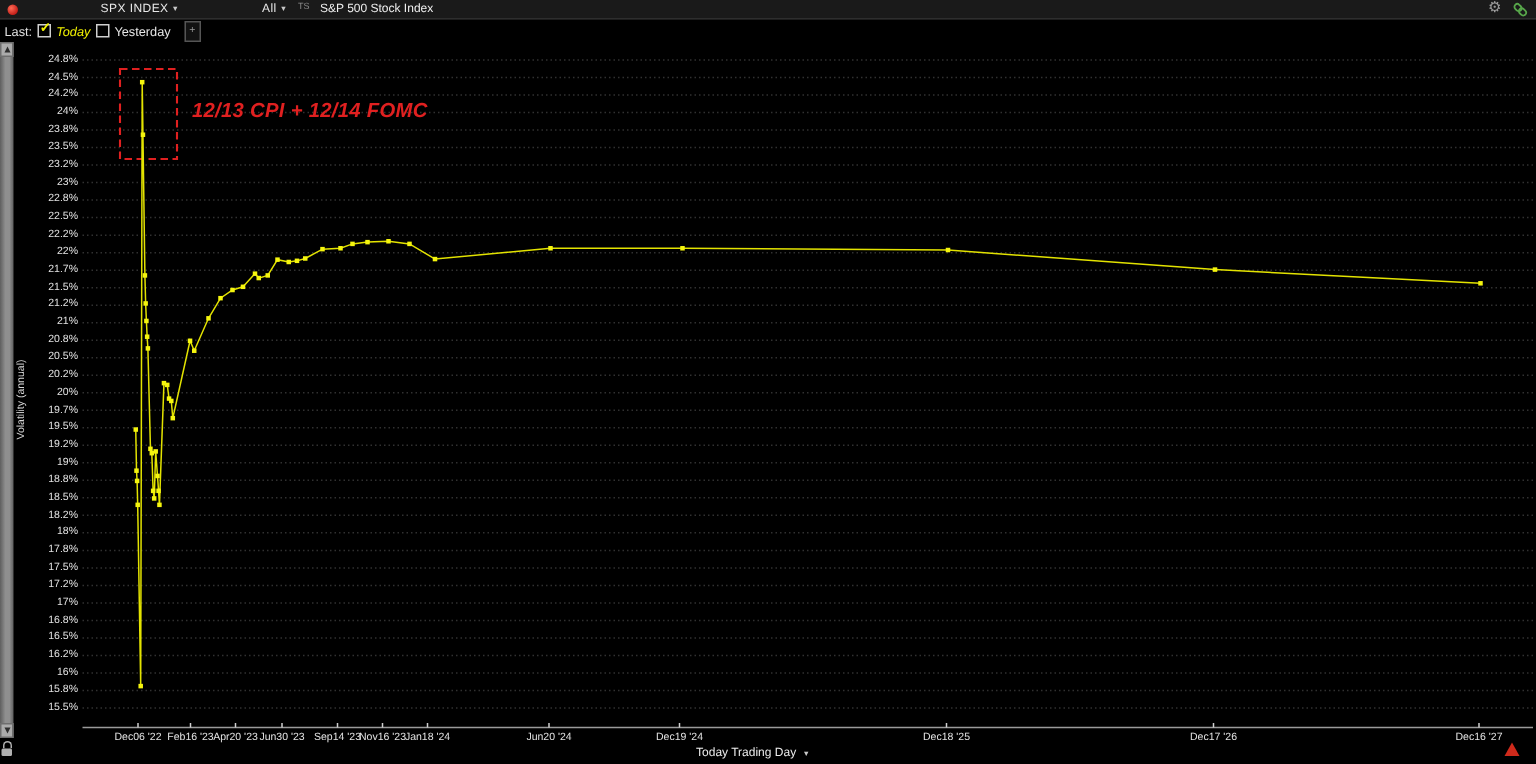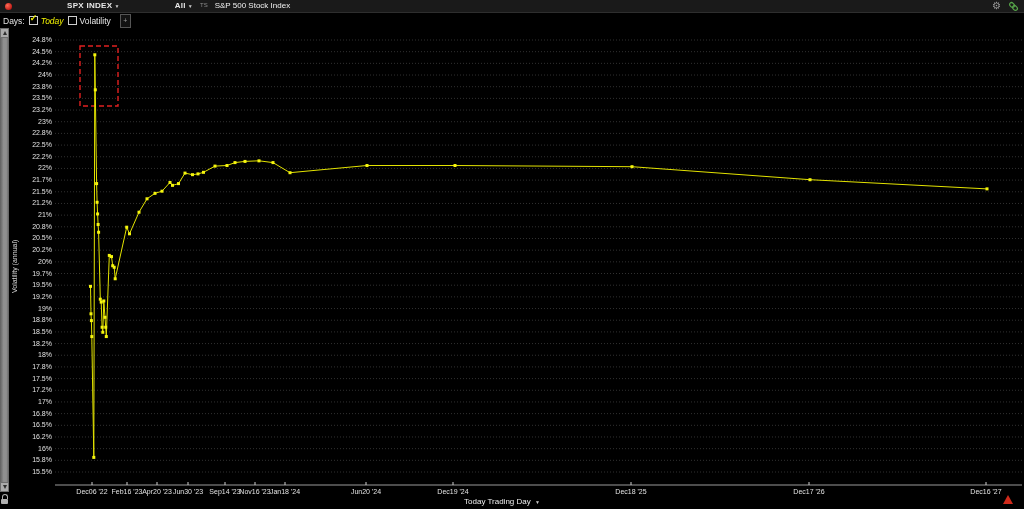--- a/index.html
+++ b/index.html
@@ -5,21 +5,21 @@
   html,body{margin:0;padding:0;background:#000;}
   #app{position:relative;width:1024px;height:509px;background:#000;overflow:hidden;
        font-family:"Liberation Sans",sans-serif;}
 
   
   .topbar{position:absolute;top:0;left:0;right:0;height:12px;background:#1a1a1a;
           border-bottom:1px solid #2e2e2e;display:flex;align-items:center;gap:7px;
           padding:0 5px;font-size:8px;color:#e8e8e8;line-height:12px;}
   .alert-dot{width:7px;height:7px;border-radius:50%;
              background:radial-gradient(circle at 35% 35%,#ff6a55,#a80000);flex:0 0 auto;}
-  .ticker{font-weight:bold;letter-spacing:.3px;cursor:pointer;display:flex;align-items:flex-start;padding-left:48px;}
+  .ticker{font-weight:normal;letter-spacing:.3px;cursor:pointer;display:flex;align-items:flex-start;padding-left:48px;}
   .menu-caret{font-size:5px;color:#c9c9c9;margin-left:2px;}
   .ts{font-size:6px;color:#8d8d8d;position:relative;top:-1px;}
   .desc{color:#f0f0f0;text-align:center;}
   .topbar-spacer{flex:1;}
   .gear{color:#9a9a9a;font-size:10px;cursor:pointer;line-height:10px;}
   .linksvg{display:block;cursor:pointer;}
 
   
   .toolbar{position:absolute;top:13px;left:0;height:15px;display:flex;align-items:center;
            gap:4px;padding:0 3px;font-size:8.5px;color:#e0e0e0;}
@@ -85,30 +85,30 @@
     <span class="gear">⚙</span>
     <svg class="linksvg" width="11" height="11" viewBox="0 0 11 11">
       <g transform="rotate(45 5.5 5.5)" fill="none" stroke="#57a64a" stroke-width="1.2">
         <rect x="0.8" y="3.6" width="5.2" height="3.8" rx="1.9"></rect>
         <rect x="5.0" y="3.6" width="5.2" height="3.8" rx="1.9"></rect>
       </g>
     </svg>
   </div>
 
   <div class="toolbar">
-    <span>Days:</span>
+    <span>Last:</span>
     <span class="chk">
       <span class="chk-box">
           <span class="mark">✓</span>
         </span>
       <span class="lbl-today">Today</span>
     </span>
     <span class="chk">
       <span class="chk-box"></span>
-      <span class="lbl-yest">Volatility</span>
+      <span class="lbl-yest">Yesterday</span>
     </span>
     <span class="mini-btn">+</span>
   </div>
 
   <div class="vscroll">
     <div class="sb-btn">
         <span class="tri-up"></span>
       </div>
     <div class="sb-track"></div>
     <div class="sb-btn">
@@ -276,20 +276,21 @@
       <div class="xtick" style="left: 201px;">Sep14 '23</div>
       <div class="xtick" style="left: 231px;">Nov16 '23</div>
       <div class="xtick" style="left: 261px;">Jan18 '24</div>
       <div class="xtick" style="left: 342px;">Jun20 '24</div>
       <div class="xtick" style="left: 429px;">Dec19 '24</div>
       <div class="xtick" style="left: 607px;">Dec18 '25</div>
       <div class="xtick" style="left: 785px;">Dec17 '26</div>
       <div class="xtick" style="left: 962px;">Dec16 '27</div>
     </div>
 
+  <div id="annot" style="left: 128px; top: 66px; color: rgb(224, 32, 32);">12/13 CPI + 12/14 FOMC</div>
 
   <div class="x-mode">
     <span>Today Trading Day</span>
     <span class="menu-caret">▼</span>
   </div>
   <div class="warn-tri"></div>
 
 </div>
 
 </body></html>

